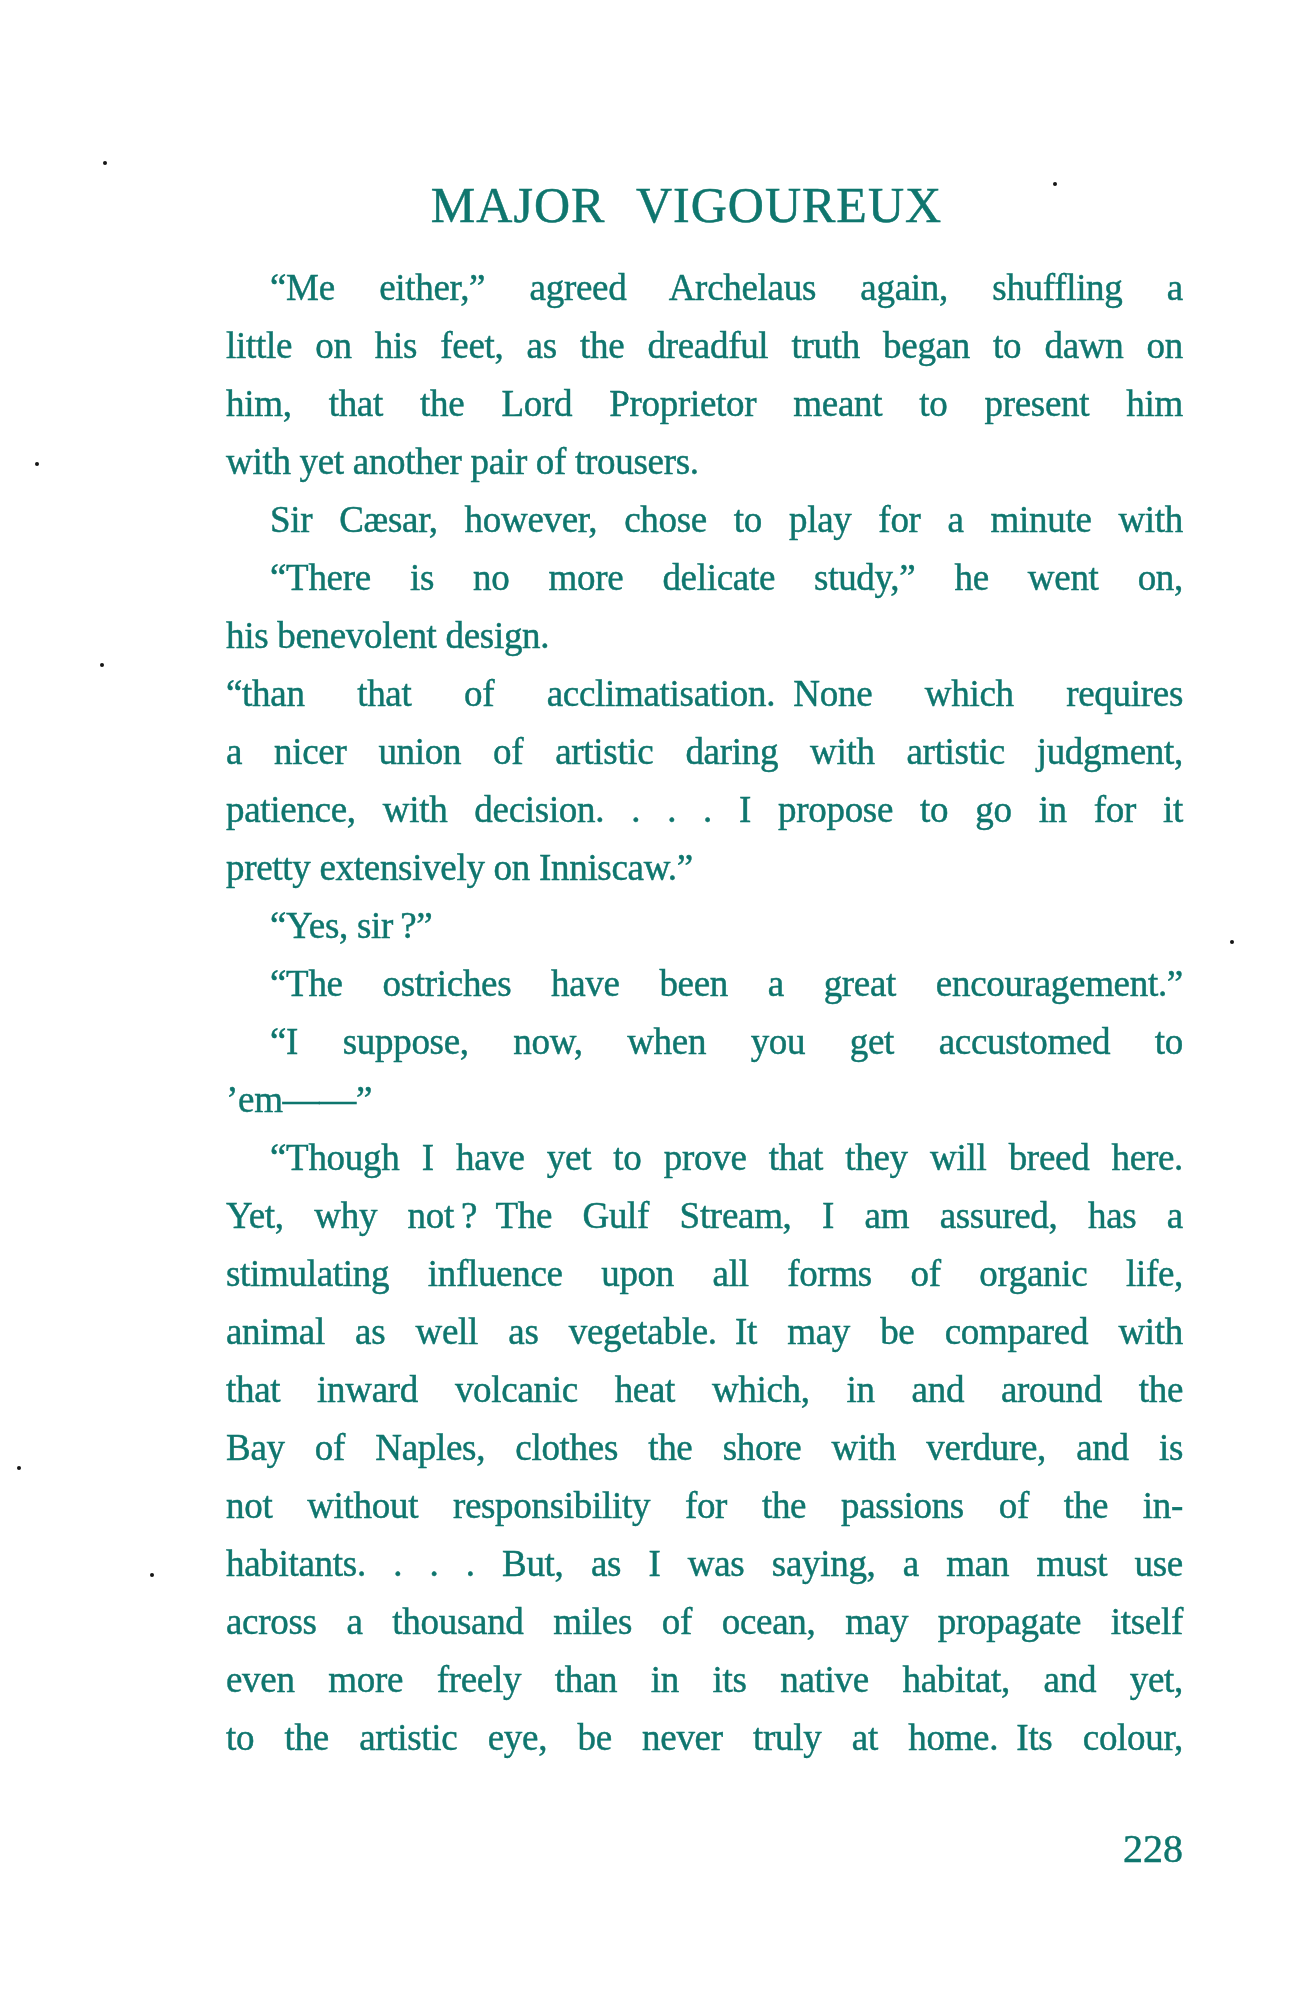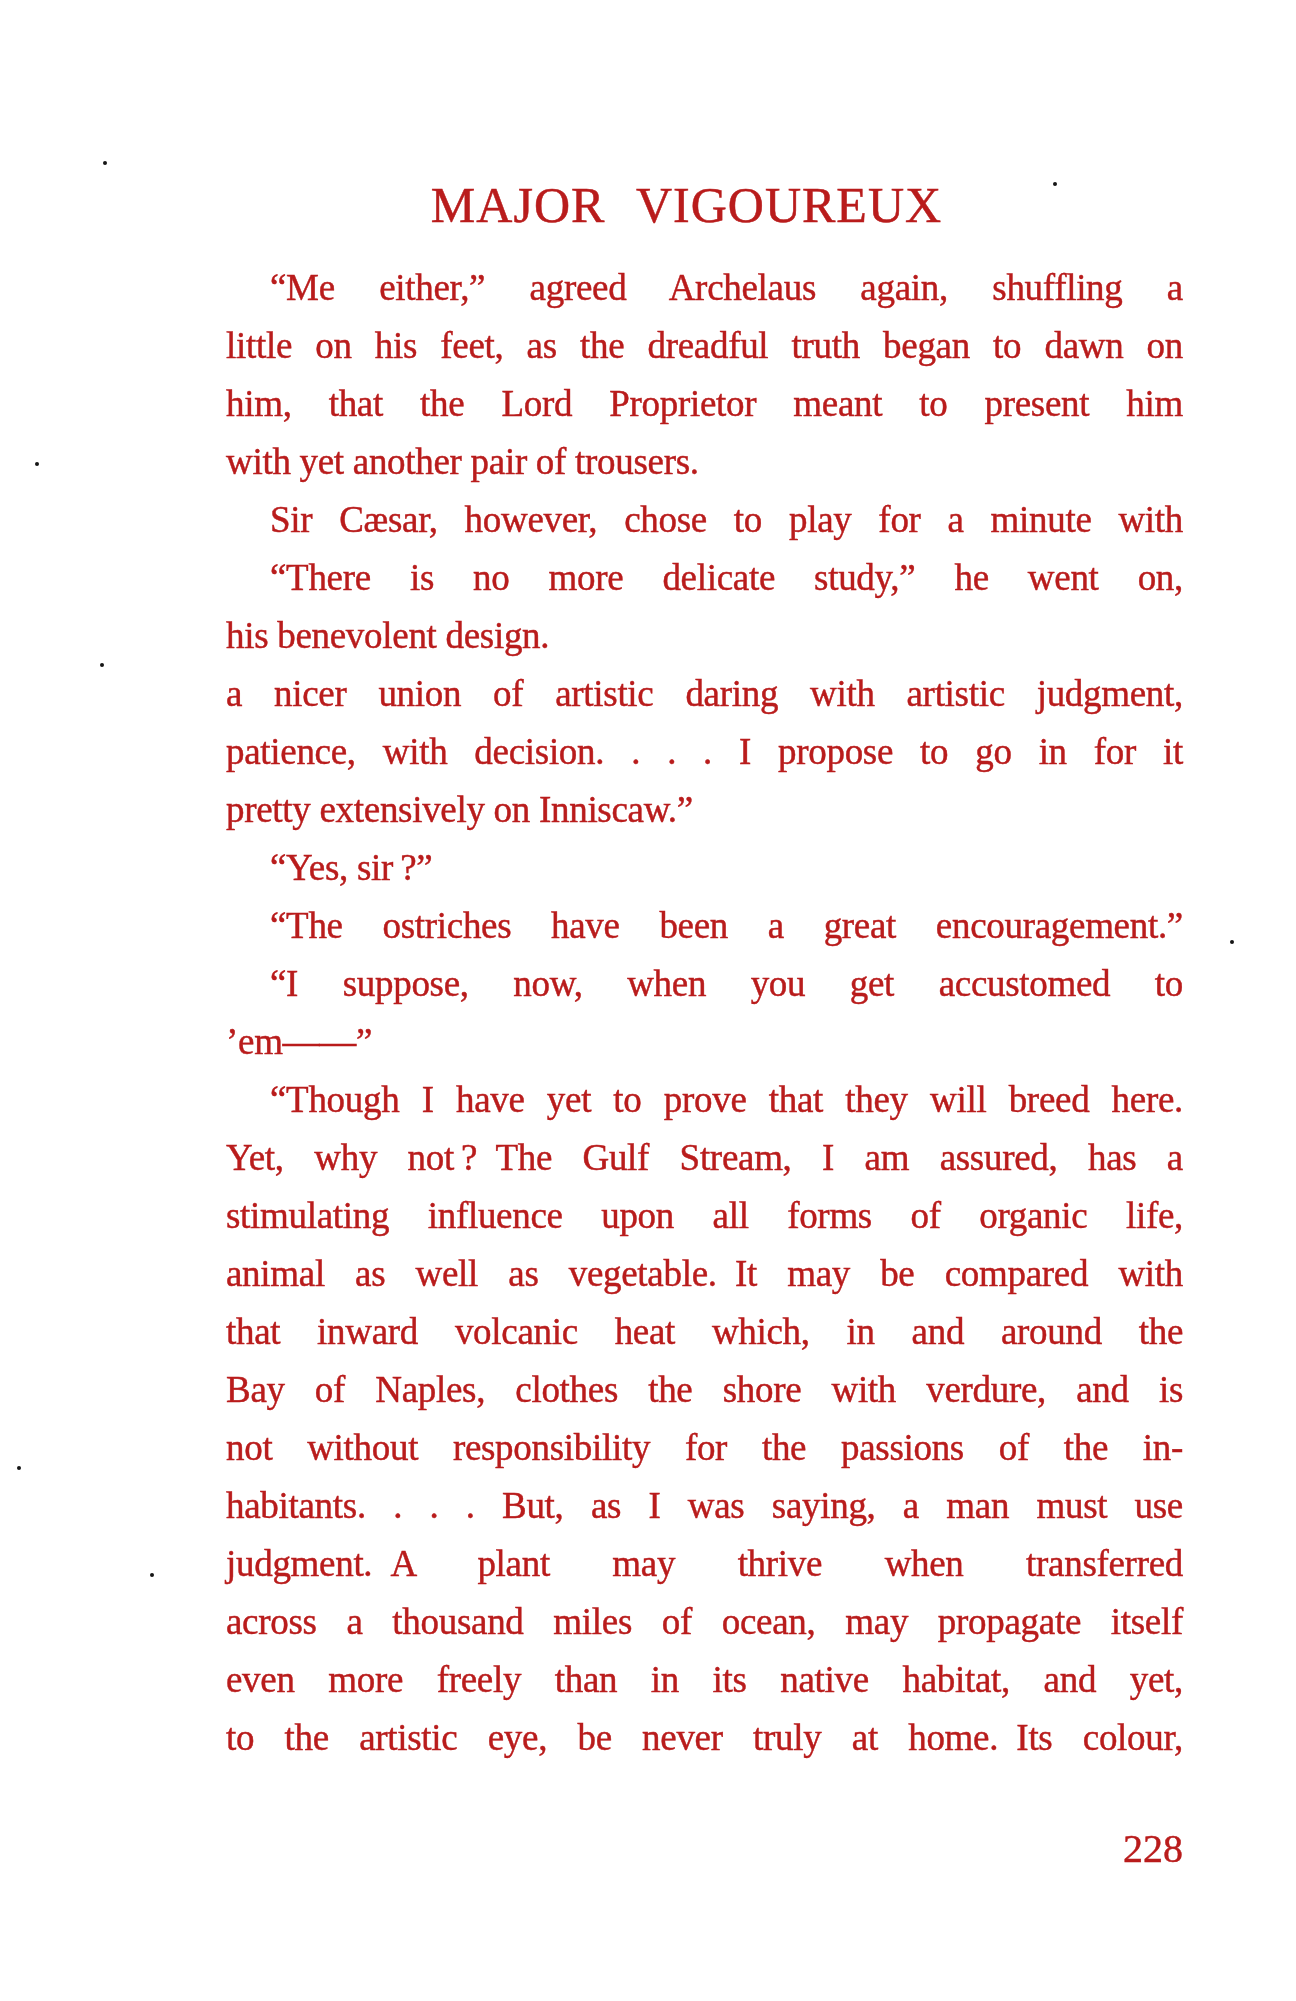--- a/index.html
+++ b/index.html
@@ -7,21 +7,21 @@
     padding: 0;
     background: #ffffff;
   }
   .page {
     position: relative;
     width: 1296px;
     height: 2001px;
     background: #ffffff;
     overflow: hidden;
     font-family: "Liberation Serif", "DejaVu Serif", serif;
-    color: #b91c1c;
+    color: #0f766e;
     border-radius: 25px;
   }
   .running-head {
     position: absolute;
     left: 190px;
     top: 176px;
     width: 993px;
     text-align: center;
     font-size: 50px;
     line-height: 58px;
@@ -77,36 +77,36 @@
   <div class="running-head">MAJOR VIGOUREUX</div>
 
   <div class="body-text">
       <div class="line justify indent">“Me either,” agreed Archelaus again, shuffling a</div>
       <div class="line justify">little on his feet, as the dreadful truth began to dawn on</div>
       <div class="line justify">him, that the Lord Proprietor meant to present him</div>
       <div class="line">with yet another pair of trousers.</div>
       <div class="line justify indent">Sir Cæsar, however, chose to play for a minute with</div>
       <div class="line justify indent">“There is no more delicate study,” he went on,</div>
       <div class="line">his benevolent design.</div>
+      <div class="line justify">“than that of acclimatisation. None which requires</div>
       <div class="line justify">a nicer union of artistic daring with artistic judgment,</div>
       <div class="line justify">patience, with decision. . . . I propose to go in for it</div>
       <div class="line">pretty extensively on Inniscaw.”</div>
       <div class="line indent">“Yes, sir ?”</div>
       <div class="line justify indent">“The ostriches have been a great encouragement.”</div>
       <div class="line justify indent">“I suppose, now, when you get accustomed to</div>
       <div class="line">’em——”</div>
       <div class="line justify indent">“Though I have yet to prove that they will breed here.</div>
       <div class="line justify">Yet, why not ? The Gulf Stream, I am assured, has a</div>
       <div class="line justify">stimulating influence upon all forms of organic life,</div>
       <div class="line justify">animal as well as vegetable. It may be compared with</div>
       <div class="line justify">that inward volcanic heat which, in and around the</div>
       <div class="line justify">Bay of Naples, clothes the shore with verdure, and is</div>
       <div class="line justify">not without responsibility for the passions of the in-</div>
       <div class="line justify">habitants. . . . But, as I was saying, a man must use</div>
-      <div class="line justify">judgment. A plant may thrive when transferred</div>
       <div class="line justify">across a thousand miles of ocean, may propagate itself</div>
       <div class="line justify">even more freely than in its native habitat, and yet,</div>
       <div class="line justify">to the artistic eye, be never truly at home. Its colour,</div>
     </div>
 
   <div class="page-number">228</div>
 <div class="speck" style="left: 103px; top: 161px;"></div>
     <div class="speck" style="left: 1053px; top: 182px;"></div>
     <div class="speck" style="left: 35px; top: 462px;"></div>
     <div class="speck" style="left: 100px; top: 663px;"></div>

